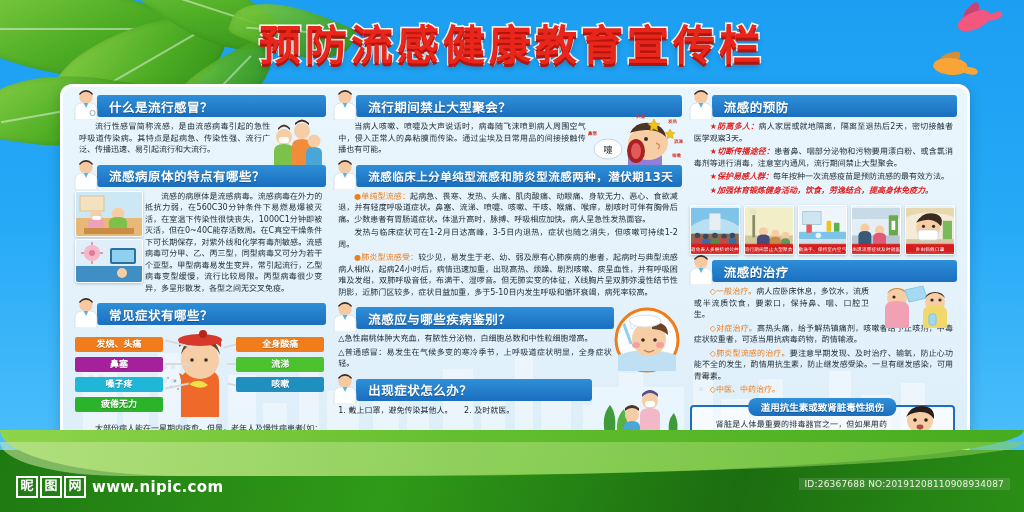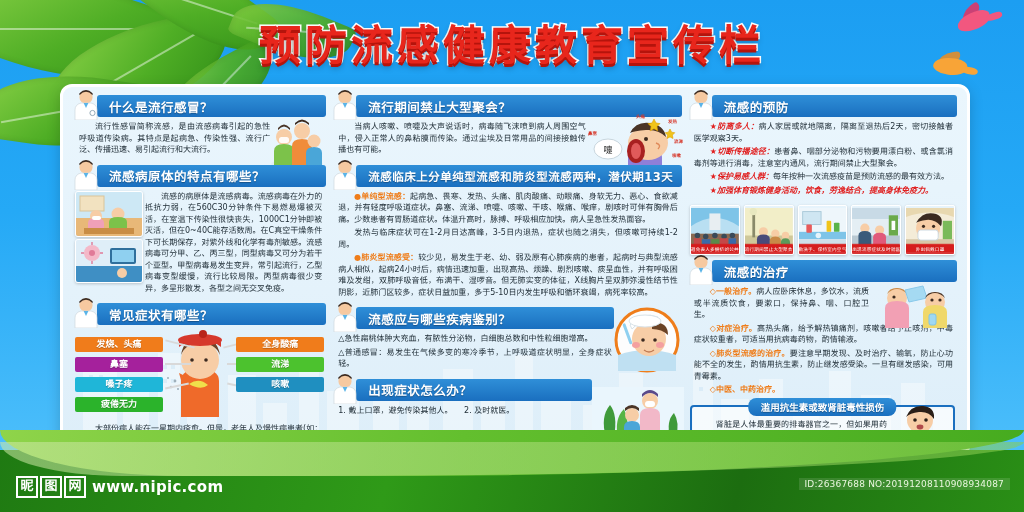--- a/index.html
+++ b/index.html
@@ -70,21 +70,21 @@
   .bar-txt{color:#fff;font-size:12.5px;font-weight:bold;letter-spacing:.5px;
     text-shadow:0 1px 1px rgba(0,0,0,.3);white-space:nowrap;}
   .bar.small .bar-txt{font-size:11.5px;}
   .doc{position:absolute;left:-2px;top:-7px;width:30px;height:32px;z-index:3;}
 
   
   .body-txt{font-size:8px;line-height:11.5px;color:#1c2a33;text-align:justify;
     padding:4px 4px 2px 6px;}
   .body-txt p{margin:0 0 2px 0;text-indent:16px;}
   .body-txt p.noind{text-indent:0;}
-  .kw-orange{color:#ef7d1a;font-weight:bold;}
+  .kw-orange{color:#ef7d1a;font-weight:normal;}
   .kw-red{color:#e02020;font-weight:bold;font-style:italic;}
 
   
   .li-wrap{position:relative;}
   .li-thumb{position:absolute;border:1px solid #fff;border-radius:3px;overflow:hidden;
     box-shadow:0 1px 3px rgba(0,0,0,.2);}
 
   .illus{position:absolute;}
 
   

